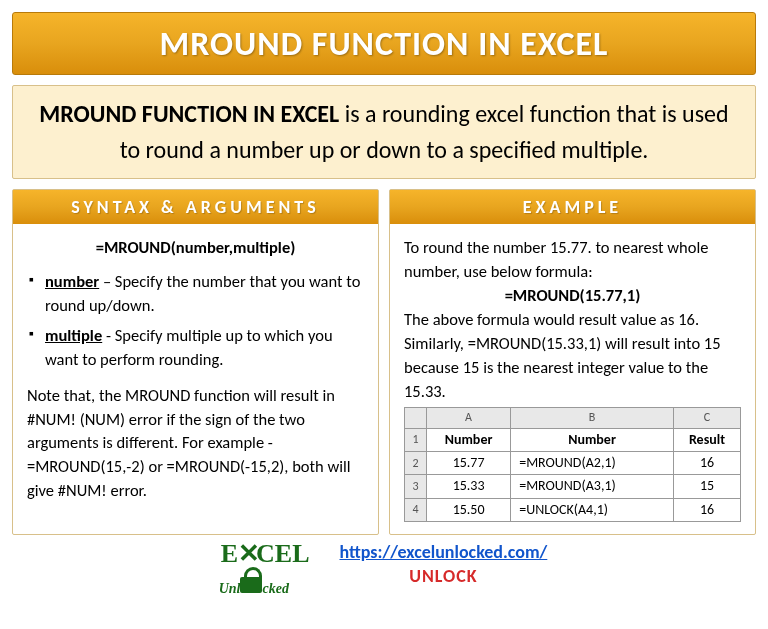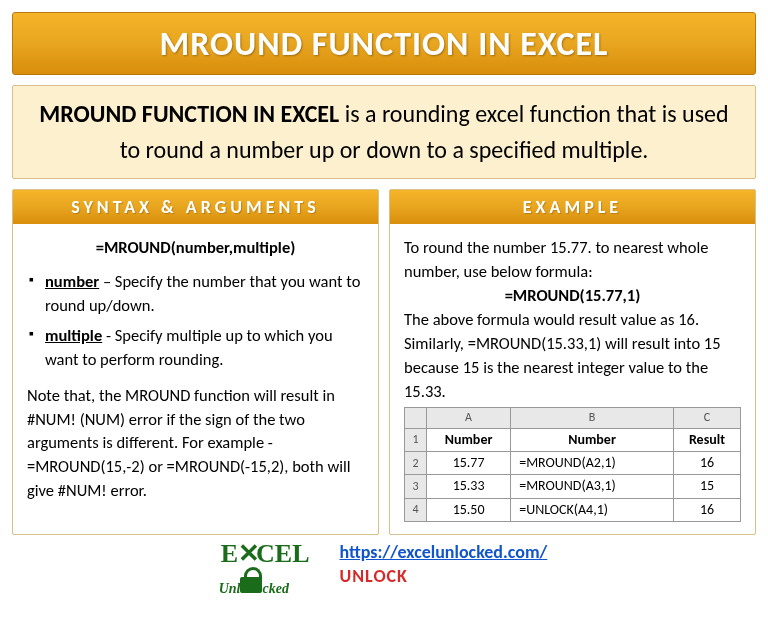--- a/index.html
+++ b/index.html
@@ -147,21 +147,21 @@
     content: "";
     position: absolute;
     bottom: 0; left: 0;
     width: 22px; height: 16px;
     background: #1a6b1a;
     border-radius: 2px;
   }
   .logo .sub { font-size: 16px; margin-left: -2px; line-height:1; align-self:flex-end; margin-bottom:2px;}
   .flinks { text-align: left; font-size: 18px; }
   .flinks a { color: #1155cc; text-decoration: underline; font-weight: bold;}
-  .flinks .unlock { color: #d62a2a; font-weight: bold; letter-spacing:1px; margin-top:2px;}
+  .flinks .unlock { color: #d62a2a; font-weight: bold; letter-spacing:1px; margin-top:2px;text-align:center;}
 </style>
 </head>
 <body>
 
 <div class="title-bar">
   <h1>MROUND FUNCTION IN EXCEL</h1>
 </div>
 
 <div class="intro">
   <b>MROUND FUNCTION IN EXCEL</b><span> is a rounding excel function that is used to round a number up or down to a specified multiple.</span>

